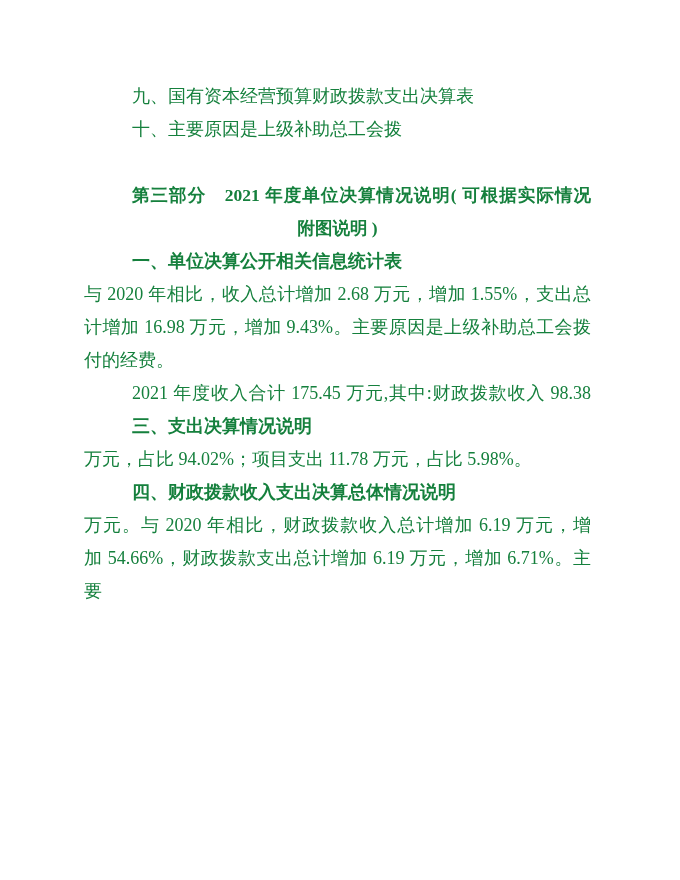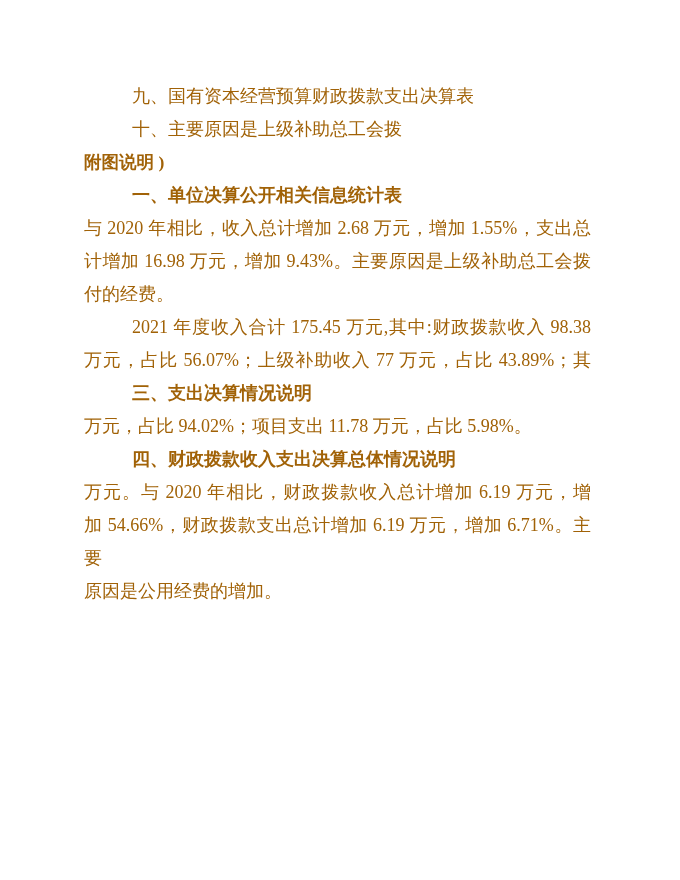--- a/index.html
+++ b/index.html
@@ -19,55 +19,54 @@
   .content {
     position: absolute;
     left: 84px;
     top: 80px;
     width: 507px;
   }
   .line {
     font-size: 18px;
     line-height: 33px;
     text-align: left;
-    color: #a16207;
+    color: #15803d;
   }
   
   .jline {
     text-align: justify;
     text-align-last: justify;
   }
   
   .indent { text-indent: 48px; }
   .bold { font-weight: 700; }
-  .part-heading { font-size: 17.5px; }
+  .part-heading { font-size: 17.5px; text-align: center; }
   
   .gap-before { margin-top: 33px; }
 </style>
 </head>
 <body>
 
 <div class="page">
   <div class="content">
 
     <div class="line indent">九、国有资本经营预算财政拨款支出决算表</div>
     <div class="line indent">十、主要原因是上级补助总工会拨</div>
 
+    <div class="line indent bold part-heading jline gap-before">第三部分　2021 年度单位决算情况说明( 可根据实际情况</div>
     <div class="line bold part-heading">附图说明 )</div>
 
     <div class="line indent bold">一、单位决算公开相关信息统计表</div>
     <div class="line jline">与 2020 年相比，收入总计增加 2.68 万元，增加 1.55%，支出总</div>
     <div class="line jline">计增加 16.98 万元，增加 9.43%。主要原因是上级补助总工会拨</div>
     <div class="line">付的经费。</div>
 
     <div class="line indent jline">2021 年度收入合计 175.45 万元,其中:财政拨款收入 98.38</div>
-    <div class="line jline">万元，占比 56.07%；上级补助收入 77 万元，占比 43.89%；其</div>
 
     <div class="line indent bold">三、支出决算情况说明</div>
     <div class="line">万元，占比 94.02%；项目支出 11.78 万元，占比 5.98%。</div>
 
     <div class="line indent bold">四、财政拨款收入支出决算总体情况说明</div>
     <div class="line jline">万元。与 2020 年相比，财政拨款收入总计增加 6.19 万元，增</div>
     <div class="line jline">加 54.66%，财政拨款支出总计增加 6.19 万元，增加 6.71%。主要</div>
-    <div class="line">原因是公用经费的增加。</div>
 
   </div>
 </div>
 
 </body></html>

